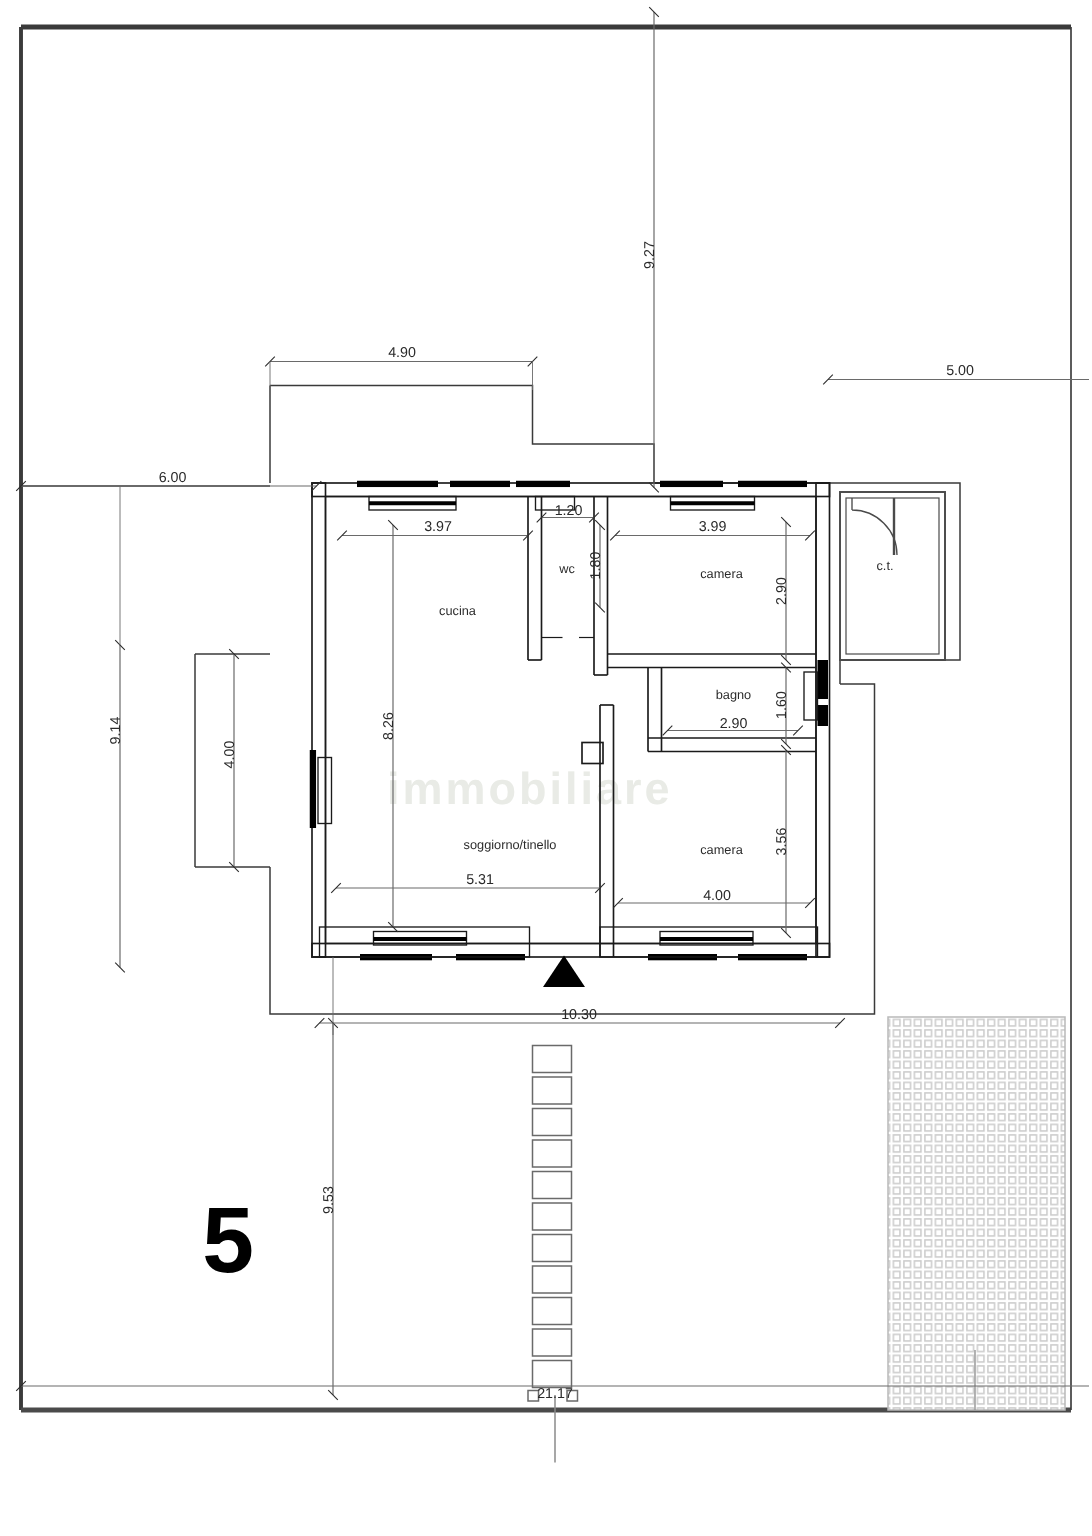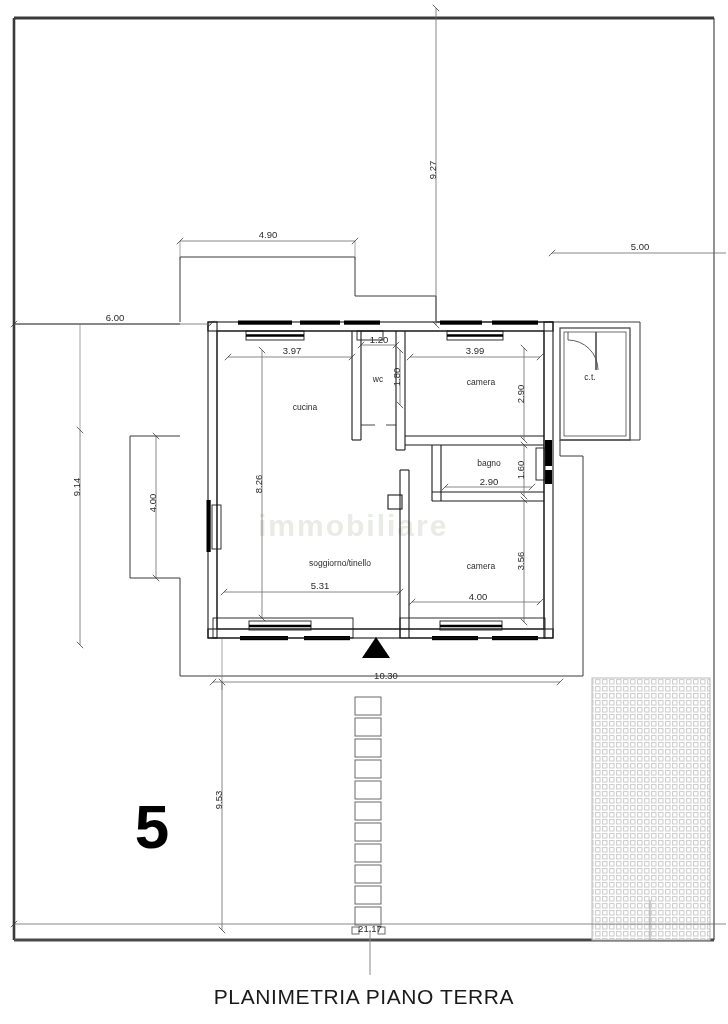--- a/index.html
+++ b/index.html
@@ -325,15 +325,14 @@
       <text class="room" x="340" y="566" text-anchor="middle">soggiorno/tinello</text>
       <text class="room" x="481" y="569" text-anchor="middle">camera</text>
     </g>
 
     <g>
       <text class="plotnum" x="152" y="848" text-anchor="middle">5</text>
     </g>
 
   </svg>
 
-  <div class="title-text">PLANIMETRIA PIANO TERRA</div>
 
 </div>
 
 </body></html>

